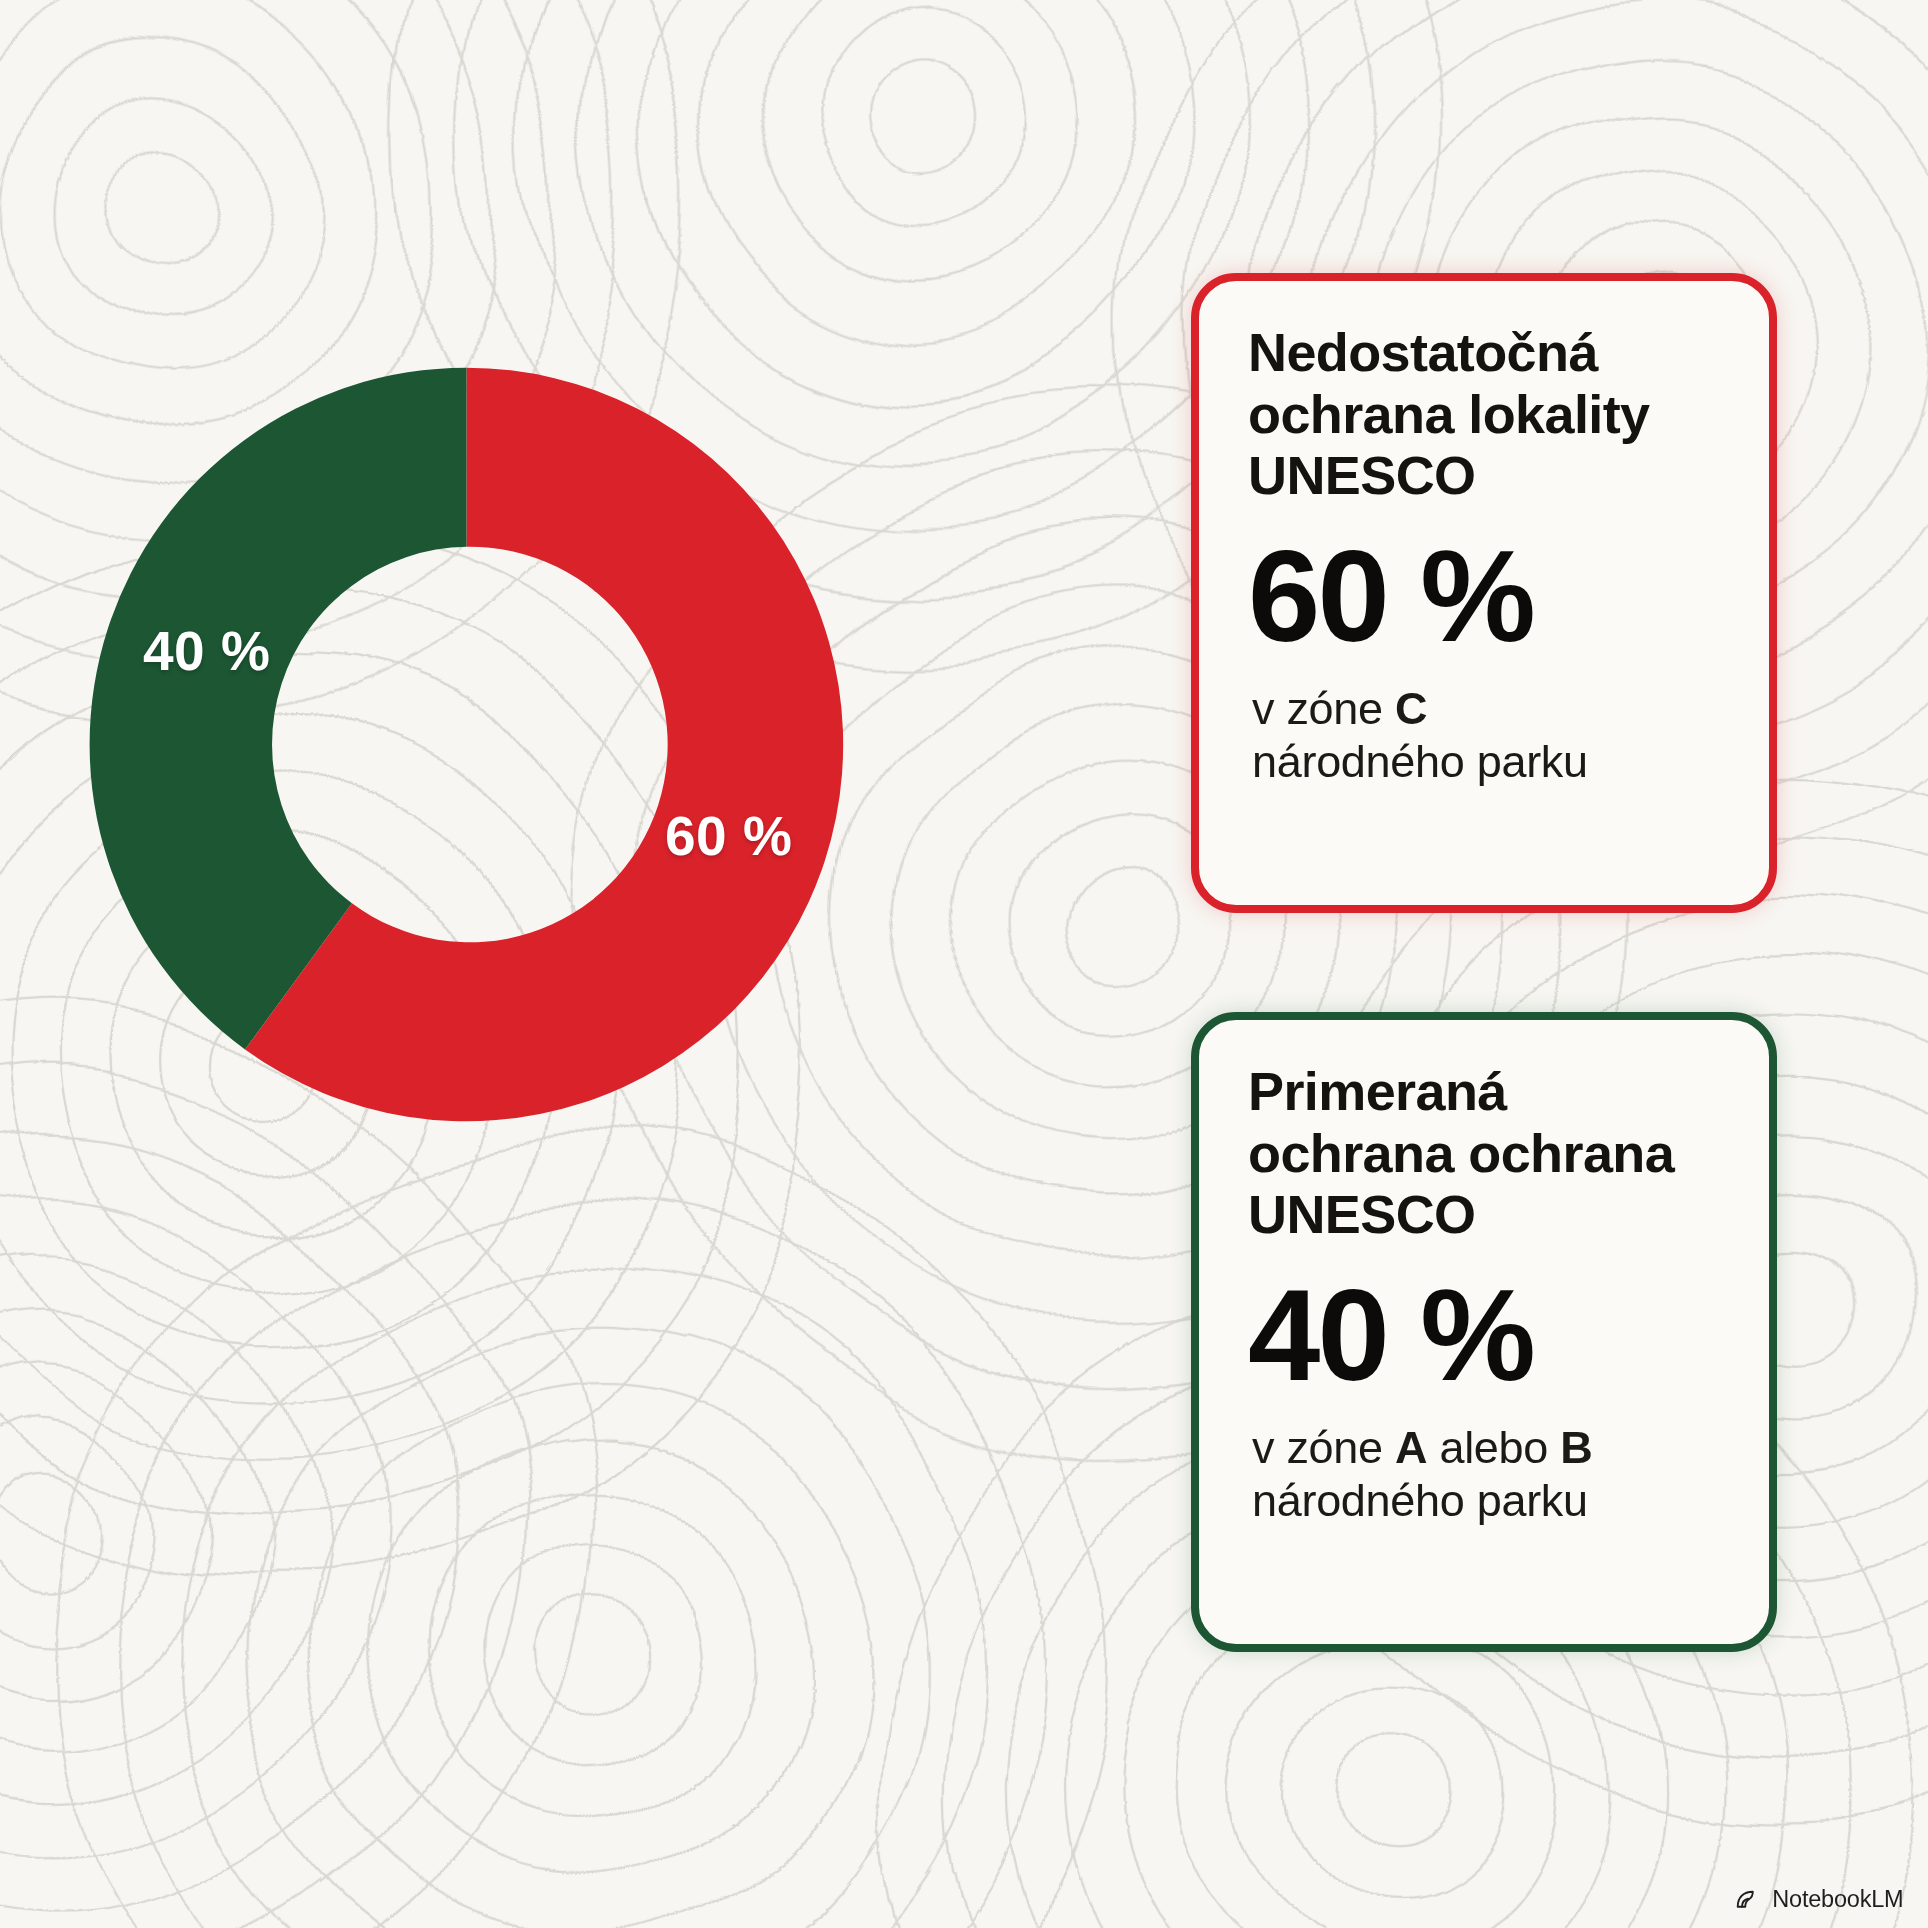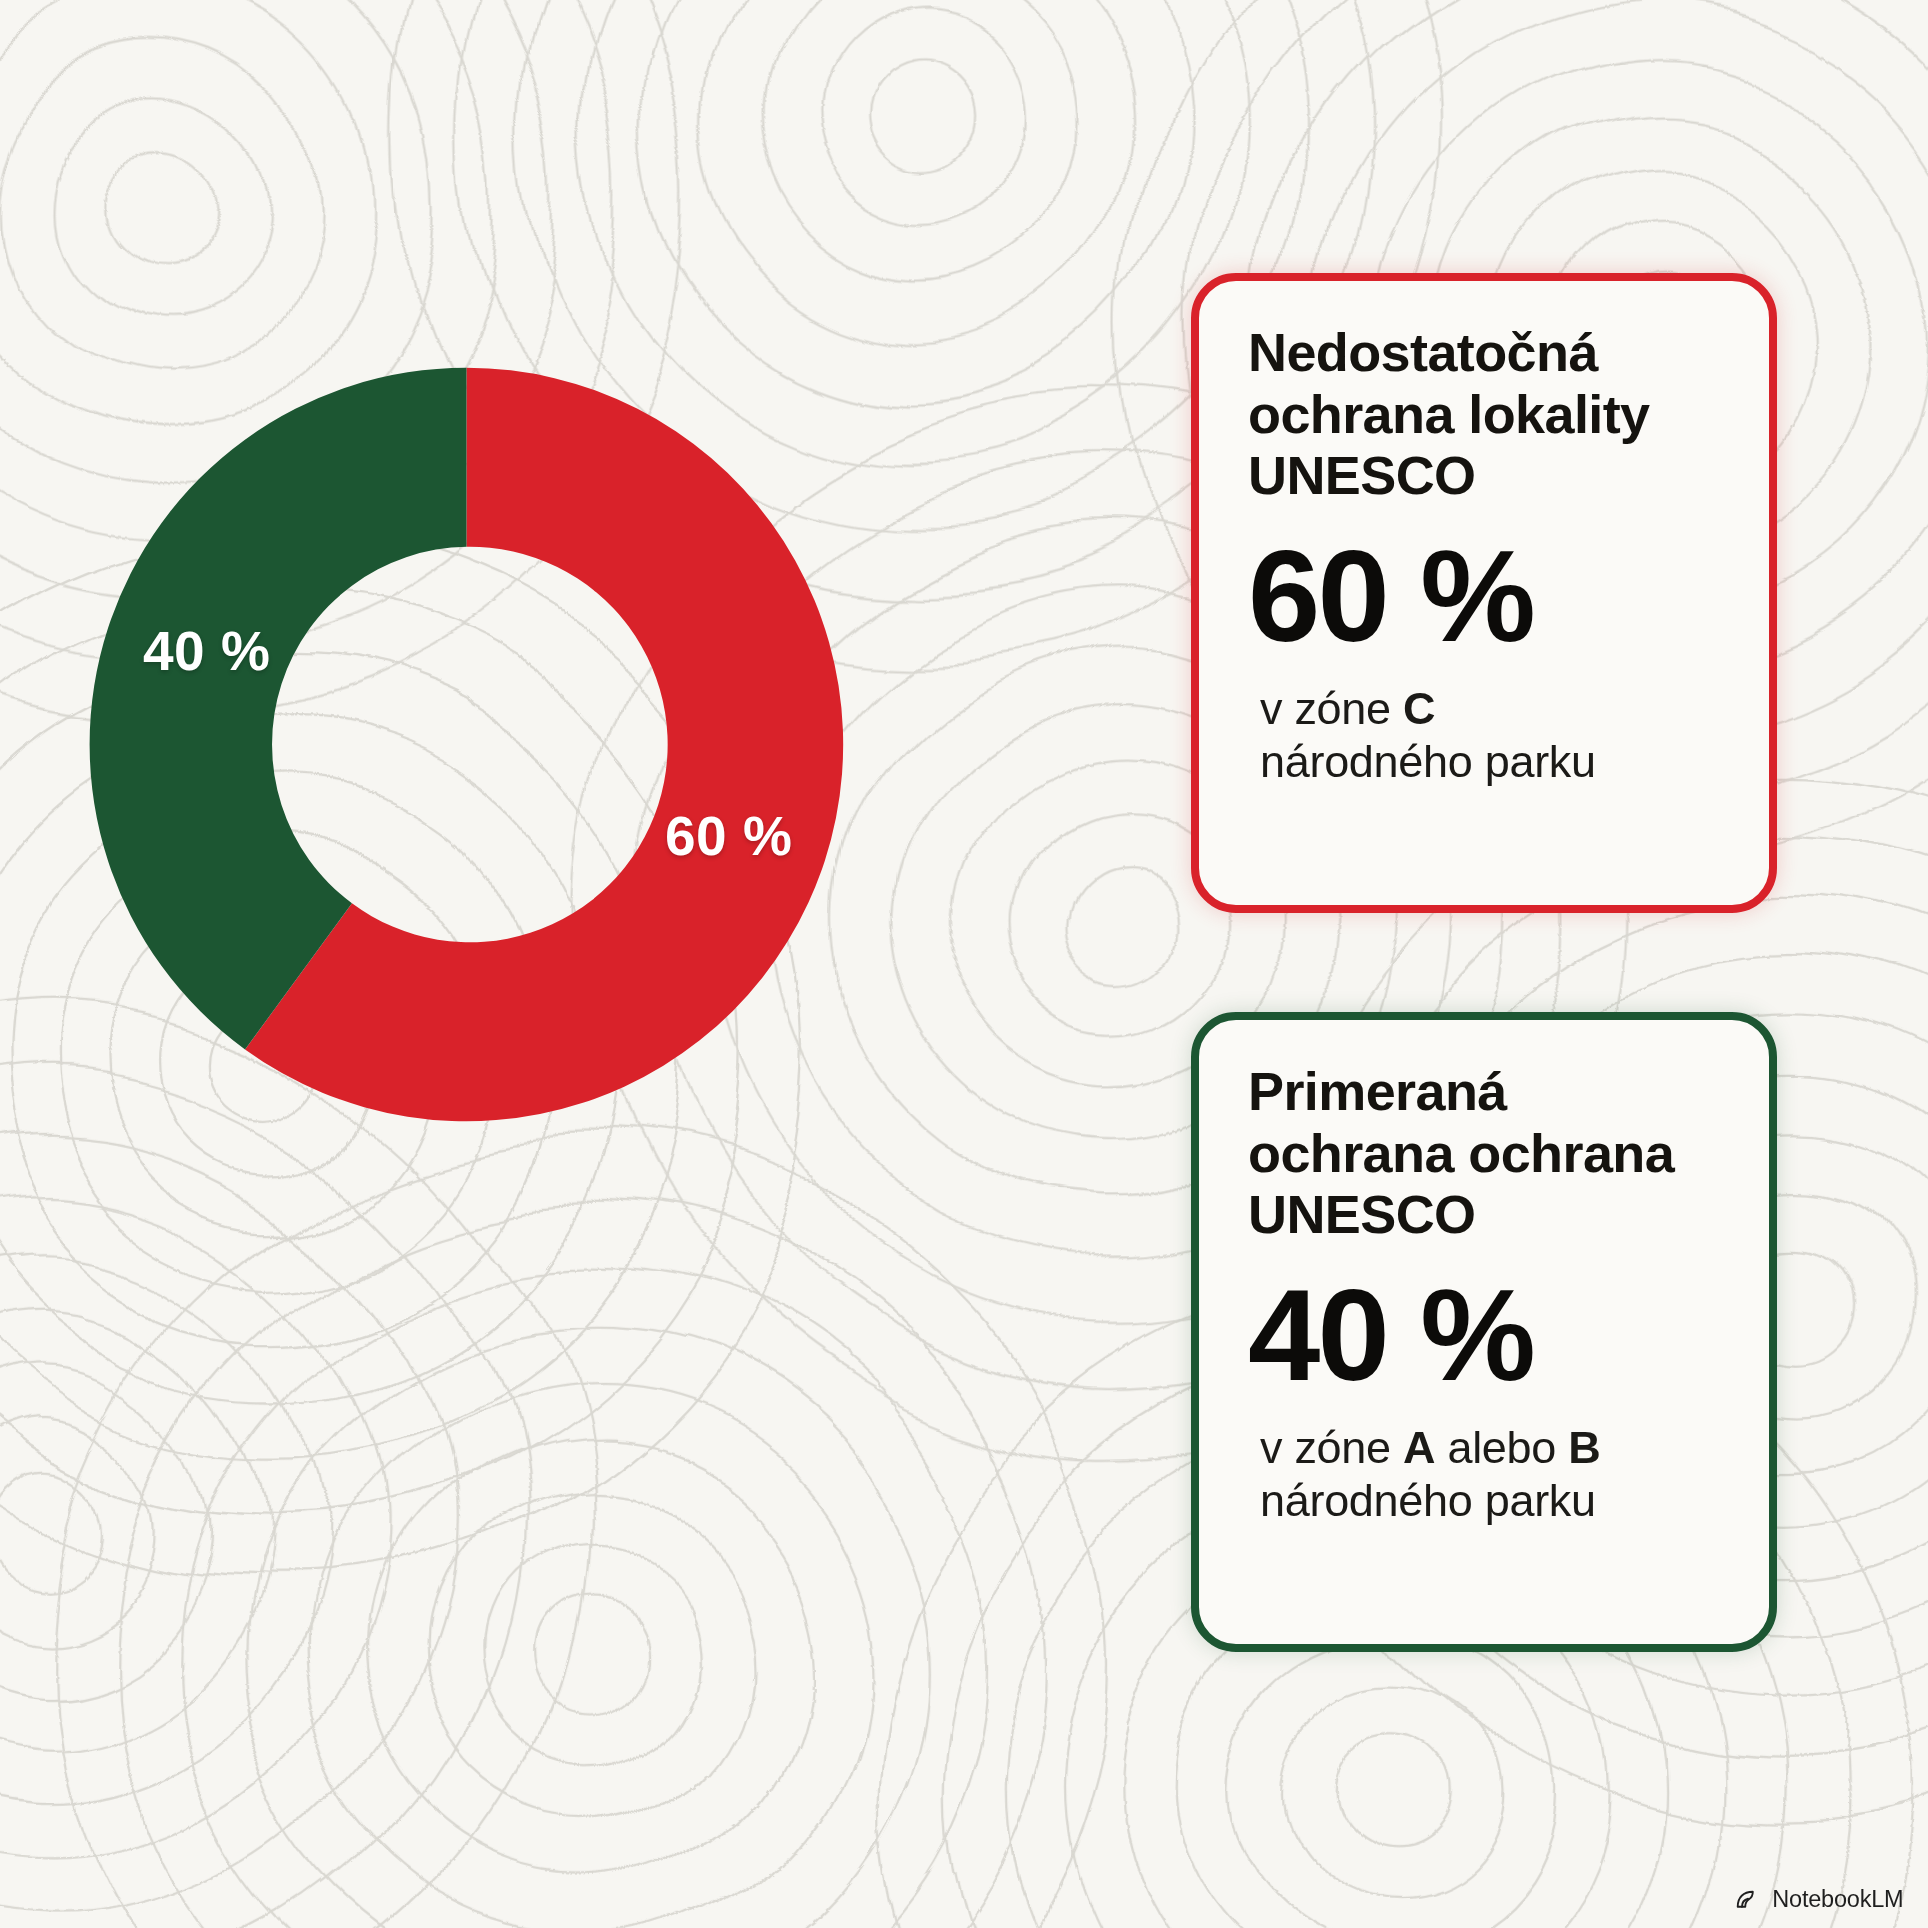--- a/index.html
+++ b/index.html
@@ -96,21 +96,21 @@
     line-height: 1;
     letter-spacing: -2.8px;
     margin: 24.5px 0 21px 0;
   }
   .card-sub {
     color: #1b1a17;
     font-size: 45px;
     font-weight: normal;
     line-height: 1.18;
     letter-spacing: -0.3px;
-    margin: 12px;
+    margin: 4px;
   }
   .card-sub b { font-weight: bold; }
 
   
   #watermark {
     position: absolute;
     right: 24.5px;
     bottom: 15px;
     display: flex;
     align-items: center;

